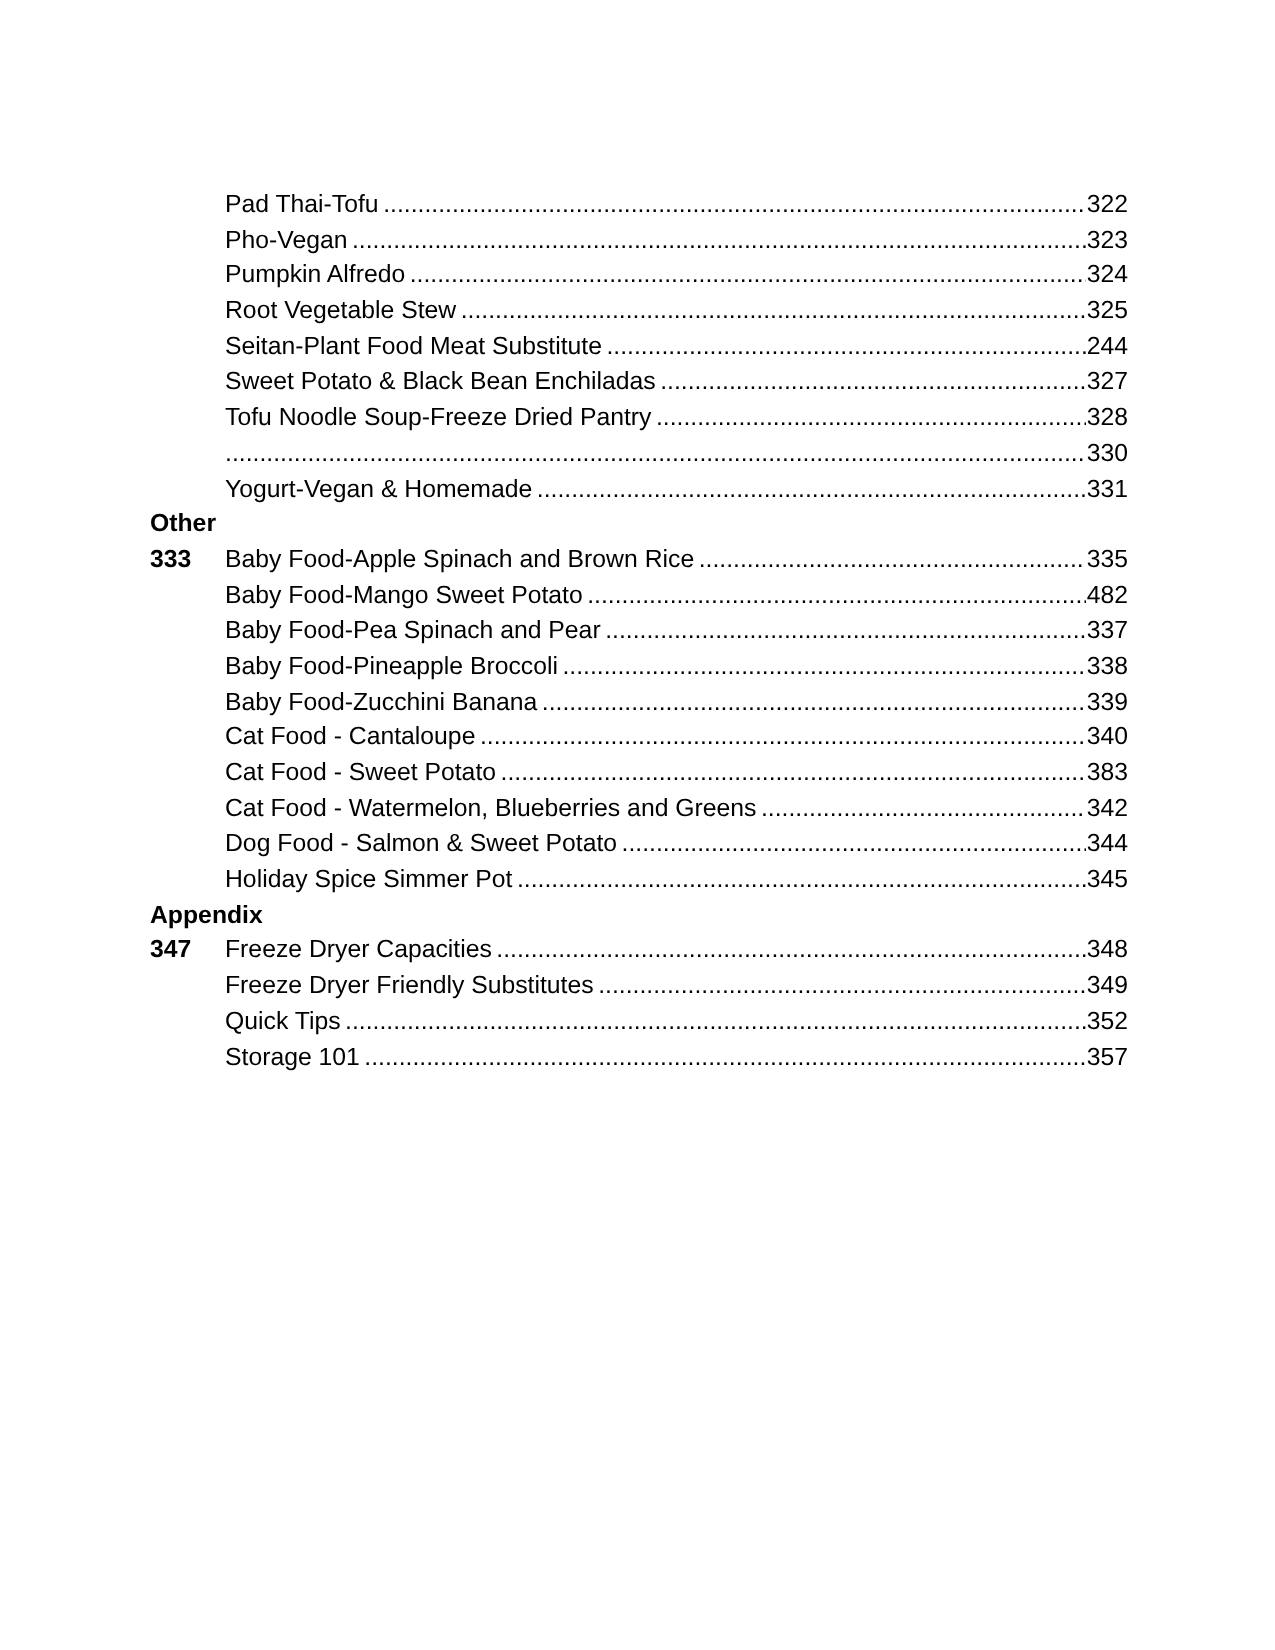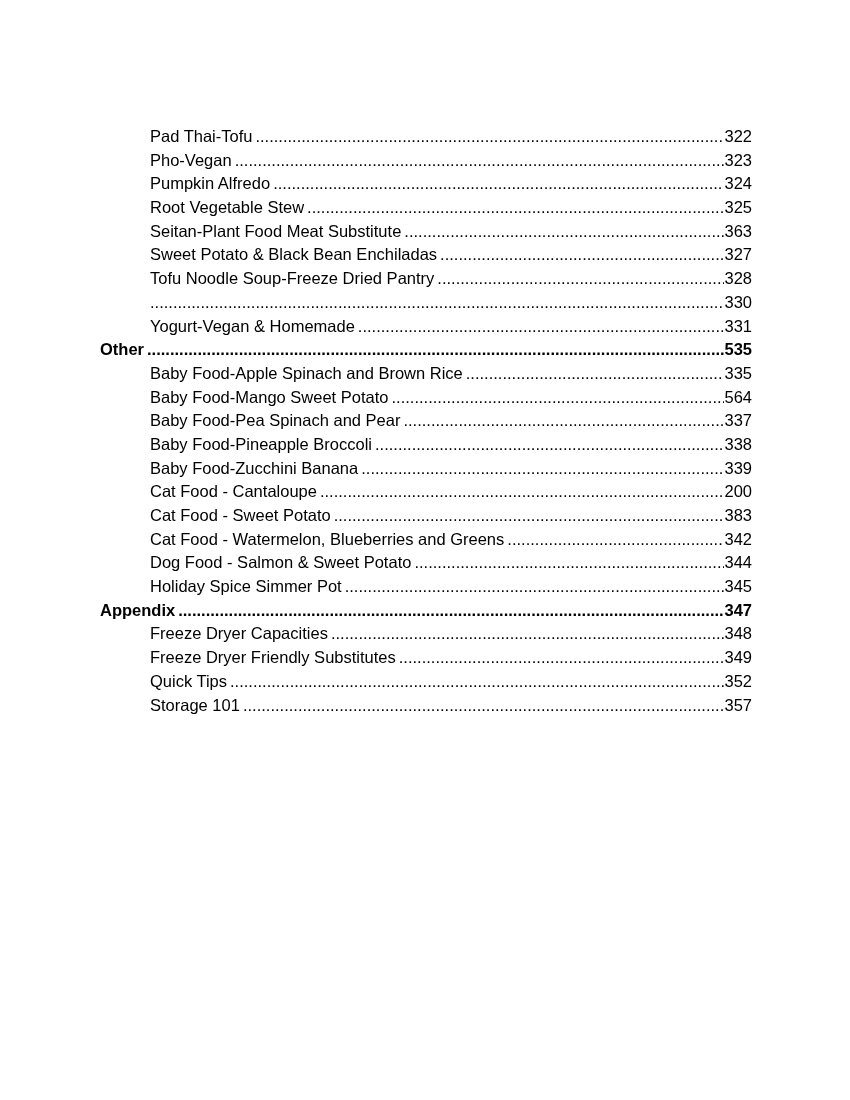--- a/index.html
+++ b/index.html
@@ -29,20 +29,21 @@
     height: 23.7px;
     font-size: 16.5px;
     line-height: 23.7px;
     white-space: nowrap;
   }
   .toc-row.sub {
     padding-left: 50px;
   }
   .toc-row.section {
     font-weight: bold;
+    flex-direction: column;
   }
   .toc-title {
     flex: 0 0 auto;
     padding-right: 3px;
   }
   .toc-dots {
     flex: 1 1 auto;
     overflow: hidden;
     text-align: right;
   }
@@ -79,21 +80,21 @@
 
   <div class="toc-row sub">
     <span class="toc-title">Root Vegetable Stew</span>
     <span class="toc-dots"></span>
     <span class="toc-page">325</span>
   </div>
 
   <div class="toc-row sub">
     <span class="toc-title">Seitan-Plant Food Meat Substitute</span>
     <span class="toc-dots"></span>
-    <span class="toc-page">363</span>
+    <span class="toc-page">244</span>
   </div>
 
   <div class="toc-row sub">
     <span class="toc-title">Sweet Potato &amp; Black Bean Enchiladas</span>
     <span class="toc-dots"></span>
     <span class="toc-page">327</span>
   </div>
 
   <div class="toc-row sub">
     <span class="toc-title">Tofu Noodle Soup-Freeze Dried Pantry</span>
@@ -109,33 +110,33 @@
 
   <div class="toc-row sub">
     <span class="toc-title">Yogurt-Vegan &amp; Homemade</span>
     <span class="toc-dots"></span>
     <span class="toc-page">331</span>
   </div>
 
   <div class="toc-row section">
     <span class="toc-title">Other</span>
     <span class="toc-dots"></span>
-    <span class="toc-page">535</span>
+    <span class="toc-page">333</span>
   </div>
 
   <div class="toc-row sub">
     <span class="toc-title">Baby Food-Apple Spinach and Brown Rice</span>
     <span class="toc-dots"></span>
     <span class="toc-page">335</span>
   </div>
 
   <div class="toc-row sub">
     <span class="toc-title">Baby Food-Mango Sweet Potato</span>
     <span class="toc-dots"></span>
-    <span class="toc-page">564</span>
+    <span class="toc-page">482</span>
   </div>
 
   <div class="toc-row sub">
     <span class="toc-title">Baby Food-Pea Spinach and Pear</span>
     <span class="toc-dots"></span>
     <span class="toc-page">337</span>
   </div>
 
   <div class="toc-row sub">
     <span class="toc-title">Baby Food-Pineapple Broccoli</span>
@@ -145,21 +146,21 @@
 
   <div class="toc-row sub">
     <span class="toc-title">Baby Food-Zucchini Banana</span>
     <span class="toc-dots"></span>
     <span class="toc-page">339</span>
   </div>
 
   <div class="toc-row sub">
     <span class="toc-title">Cat Food - Cantaloupe</span>
     <span class="toc-dots"></span>
-    <span class="toc-page">200</span>
+    <span class="toc-page">340</span>
   </div>
 
   <div class="toc-row sub">
     <span class="toc-title">Cat Food - Sweet Potato</span>
     <span class="toc-dots"></span>
     <span class="toc-page">383</span>
   </div>
 
   <div class="toc-row sub">
     <span class="toc-title">Cat Food - Watermelon, Blueberries and Greens</span>

